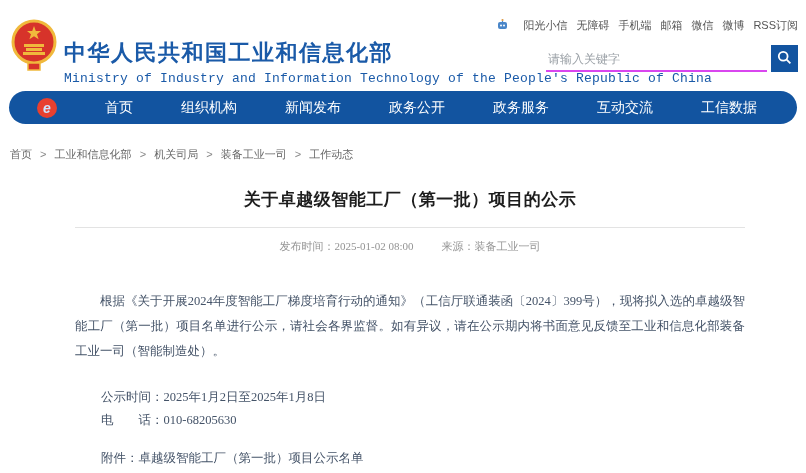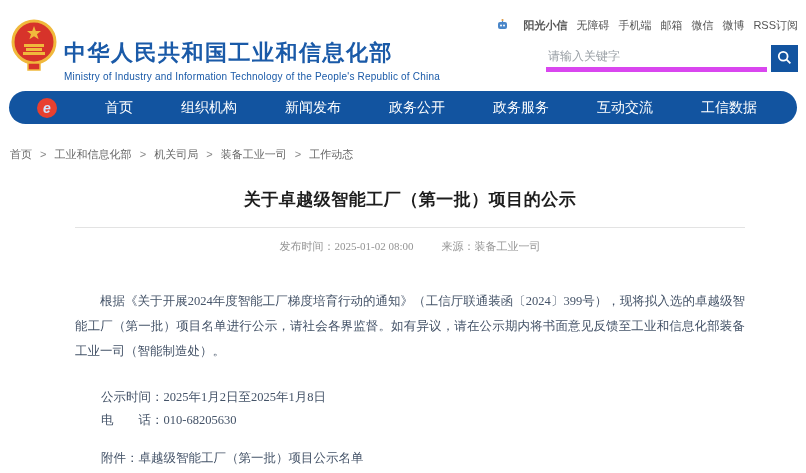--- a/index.html
+++ b/index.html
@@ -4,29 +4,29 @@
 <style>
   * { margin:0; padding:0; box-sizing:border-box; }
   html,body { width:806px; height:473px; background:#fff; overflow:hidden;
     font-family:"Liberation Sans","DejaVu Sans",sans-serif; }
 
   
   .header { position:relative; height:88px; background:#fff; }
   .emblem { position:absolute; left:10px; top:18px; width:48px; height:54px; }
   .title-block { position:absolute; left:64px; top:22px;margin-top:16px; }
   .site-title { font-size:22px; font-weight:bold; color:#1a5aa8; letter-spacing:1.5px; }
-  .site-subtitle { font-size:10px; color:#1a5aa8; margin-top:3px; letter-spacing:.2px; }
+  .site-subtitle { font-size:13px; color:#1a5aa8; margin-top:3px; letter-spacing:.2px;font-family:Liberation Mono, monospace; }
 
   .header-right { position:absolute; right:8px; top:18px; width:252px; }
   .top-links { display:flex; justify-content:flex-end; align-items:center; gap:9px;
     font-size:11px; color:#555; white-space:nowrap; }
   .top-links .lnk { cursor:pointer; }
-  .robot-wrap { display:flex; align-items:flex-end; gap:15px;font-weight:bold; }
+  .robot-wrap { display:flex; align-items:flex-end; gap:15px; }
   .search-row { display:flex; align-items:flex-end; margin-top:12px; }
-  .search-input { flex:1; border:none; border-bottom:5px solid #d946ef; font-size:12px;
+  .search-input { flex:1; border:none; border-bottom:2px solid #d946ef; font-size:12px;
     color:#333; padding:4px 2px; outline:none; }
   .search-input::placeholder { color:#9aa0a6; }
   .search-btn { width:27px; height:27px; background:#1254a0; border:none; cursor:pointer;
     display:flex; align-items:center; justify-content:center; margin-left:4px; }
 
   
   .nav { margin:3px 9px 0 9px; height:33px; background:#1254a0; border-radius:17px;
     display:flex; align-items:center; justify-content:space-between; padding:0 40px 0 28px; }
   .nav-logo { width:20px; height:20px; border-radius:50%; background:#e8402f; color:#cfe6ff;
     font-weight:bold; font-style:italic; font-size:14px; display:flex; align-items:center;

